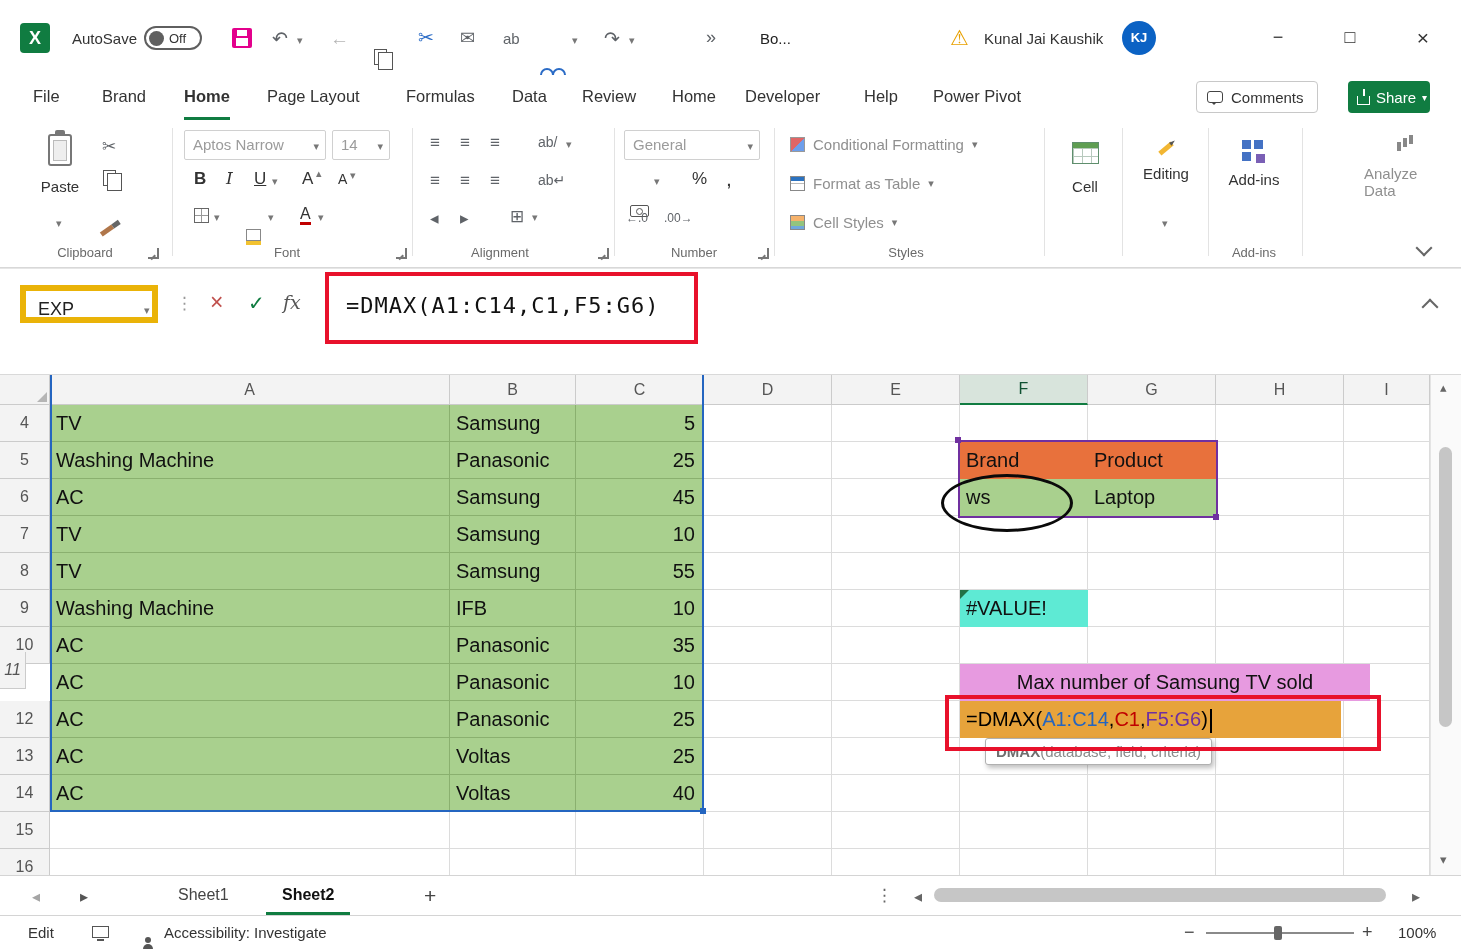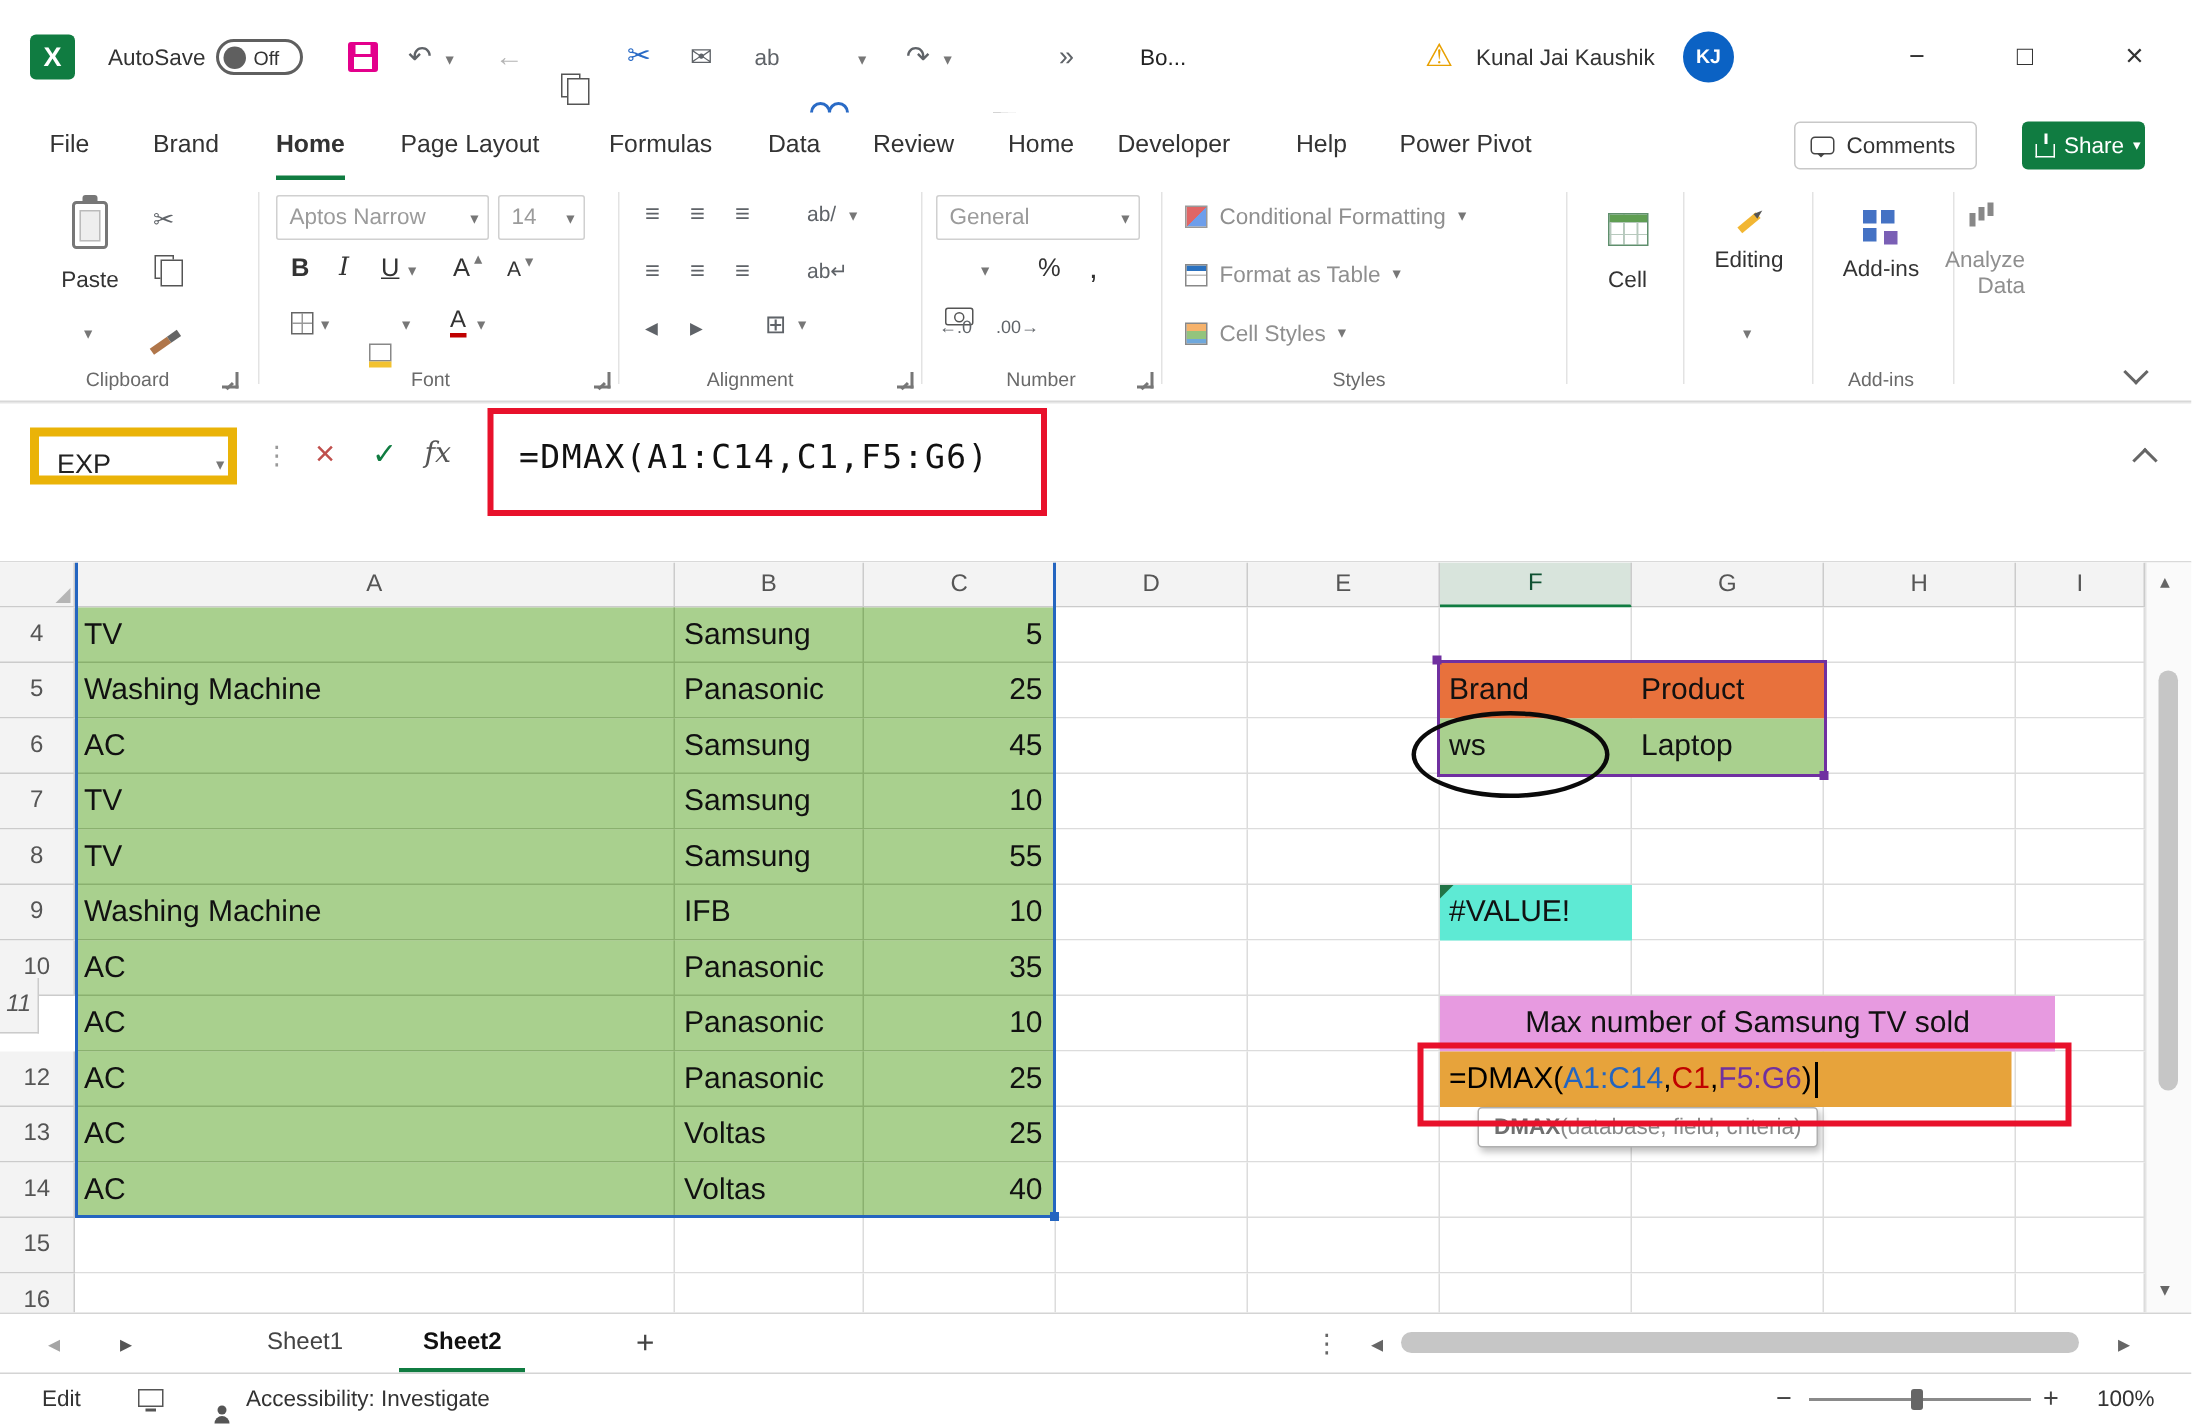--- a/index.html
+++ b/index.html
@@ -271,21 +271,21 @@
   </div>
   <div class="vsep" style="left:1208px"></div>
 
   <div class="a" style="left:1220px;top:14px;width:68px;text-align:center">
     <div class="i-addins" style="margin:6px auto 0;margin-left:22px"></div>
     <div class="t15" style="margin-top:22px;color:#333">Add-ins</div>
   </div>
   <div class="glabel" style="left:1194px;width:120px">Add-ins</div>
   <div class="vsep" style="left:1302px"></div>
 
-  <div class="a" style="left:1280px;top:14px;width:70px;text-align:right;color:#8f8f8f">
+  <div class="a" style="left:1364px;top:14px;width:70px;text-align:left;color:#8f8f8f">
     <div class="i-chart" style="margin:0 auto"></div>
     <div class="t15" style="margin-top:22px;color:#8f8f8f">Analyze</div>
     <div class="t15" style="color:#8f8f8f">Data</div>
   </div>
   <div class="a chev down" style="left:1418px;top:122px"></div>
 </section>
 
 <section class="a fbar" style="left:0;top:268px;width:1461px;height:107px">
   <div class="namebox">
     <span>EXP</span>

